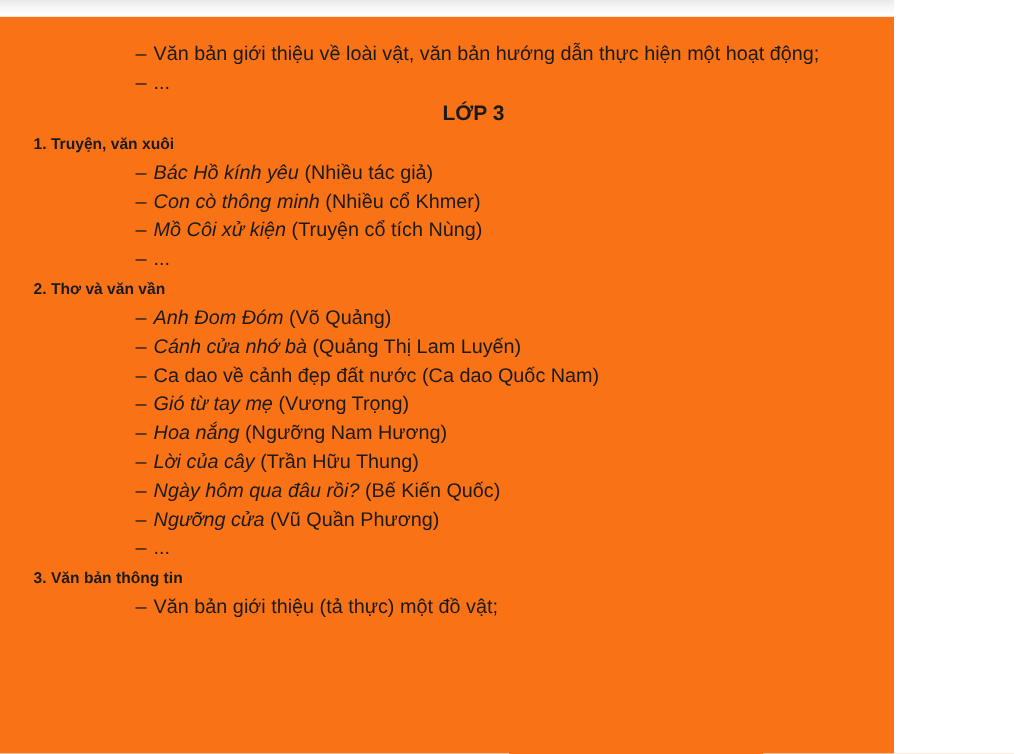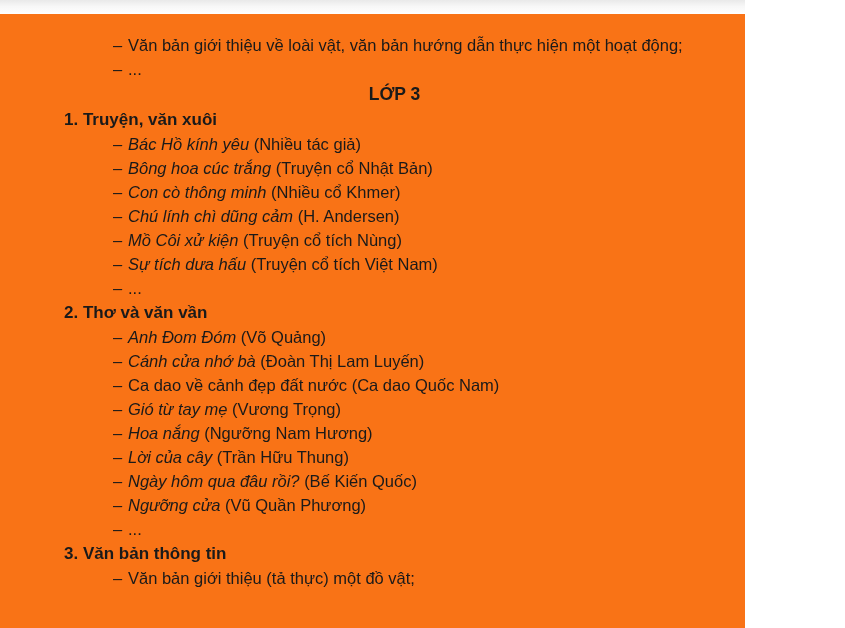--- a/index.html
+++ b/index.html
@@ -35,50 +35,47 @@
     margin: 0;
     text-align: center;
     position: relative;
     left: 22px;
     font-size: 17.5px;
     font-weight: bold;
     line-height: 26px;
   }
   .section-heading {
     margin: 0;
-    padding-left: 64px;
-    font-size: 17px;
+    padding-left: 28px;
+    font-size: 13px;
     font-weight: bold;
     line-height: 25px;
     white-space: nowrap;
   }
 </style>
 </head>
 <body>
 
 <div class="page">
   <div class="top-shade"></div>
   <div class="content">
     <div id="intro-list">
         <div class="line"><span class="dash">–</span><span>Văn bản giới thiệu về loài vật, văn bản hướng dẫn thực hiện một hoạt động;</span></div>
         <div class="line"><span class="dash">–</span><span>...</span></div>
       </div>
     <h2 class="grade-heading">LỚP 3</h2>
     <div id="sections">
         <h3 class="section-heading">1. Truyện, văn xuôi</h3>
         <div class="line"><span class="dash">–</span><span class="work-title">Bác Hồ kính yêu</span> <span>(Nhiều tác giả)</span></div>
-        <div class="line"><span class="dash">–</span><span class="work-title">Bông hoa cúc trắng</span> <span>(Truyện cổ Nhật Bản)</span></div>
         <div class="line"><span class="dash">–</span><span class="work-title">Con cò thông minh</span> <span>(Nhiều cổ Khmer)</span></div>
-        <div class="line"><span class="dash">–</span><span class="work-title">Chú lính chì dũng cảm</span> <span>(H. Andersen)</span></div>
         <div class="line"><span class="dash">–</span><span class="work-title">Mồ Côi xử kiện</span> <span>(Truyện cổ tích Nùng)</span></div>
-        <div class="line"><span class="dash">–</span><span class="work-title">Sự tích dưa hấu</span> <span>(Truyện cổ tích Việt Nam)</span></div>
         <div class="line"><span class="dash">–</span><span>...</span></div>
         <h3 class="section-heading">2. Thơ và văn vần</h3>
         <div class="line"><span class="dash">–</span><span class="work-title">Anh Đom Đóm</span> <span>(Võ Quảng)</span></div>
-        <div class="line"><span class="dash">–</span><span class="work-title">Cánh cửa nhớ bà</span> <span>(Đoàn Thị Lam Luyến)</span></div>
+        <div class="line"><span class="dash">–</span><span class="work-title">Cánh cửa nhớ bà</span> <span>(Quảng Thị Lam Luyến)</span></div>
         <div class="line"><span class="dash">–</span><span>Ca dao về cảnh đẹp đất nước (Ca dao Quốc Nam)</span></div>
         <div class="line"><span class="dash">–</span><span class="work-title">Gió từ tay mẹ</span> <span>(Vương Trọng)</span></div>
         <div class="line"><span class="dash">–</span><span class="work-title">Hoa nắng</span> <span>(Ngưỡng Nam Hương)</span></div>
         <div class="line"><span class="dash">–</span><span class="work-title">Lời của cây</span> <span>(Trần Hữu Thung)</span></div>
         <div class="line"><span class="dash">–</span><span class="work-title">Ngày hôm qua đâu rồi?</span> <span>(Bế Kiến Quốc)</span></div>
         <div class="line"><span class="dash">–</span><span class="work-title">Ngưỡng cửa</span> <span>(Vũ Quần Phương)</span></div>
         <div class="line"><span class="dash">–</span><span>...</span></div>
         <h3 class="section-heading">3. Văn bản thông tin</h3>
         <div class="line"><span class="dash">–</span><span>Văn bản giới thiệu (tả thực) một đồ vật;</span></div>
       </div>

